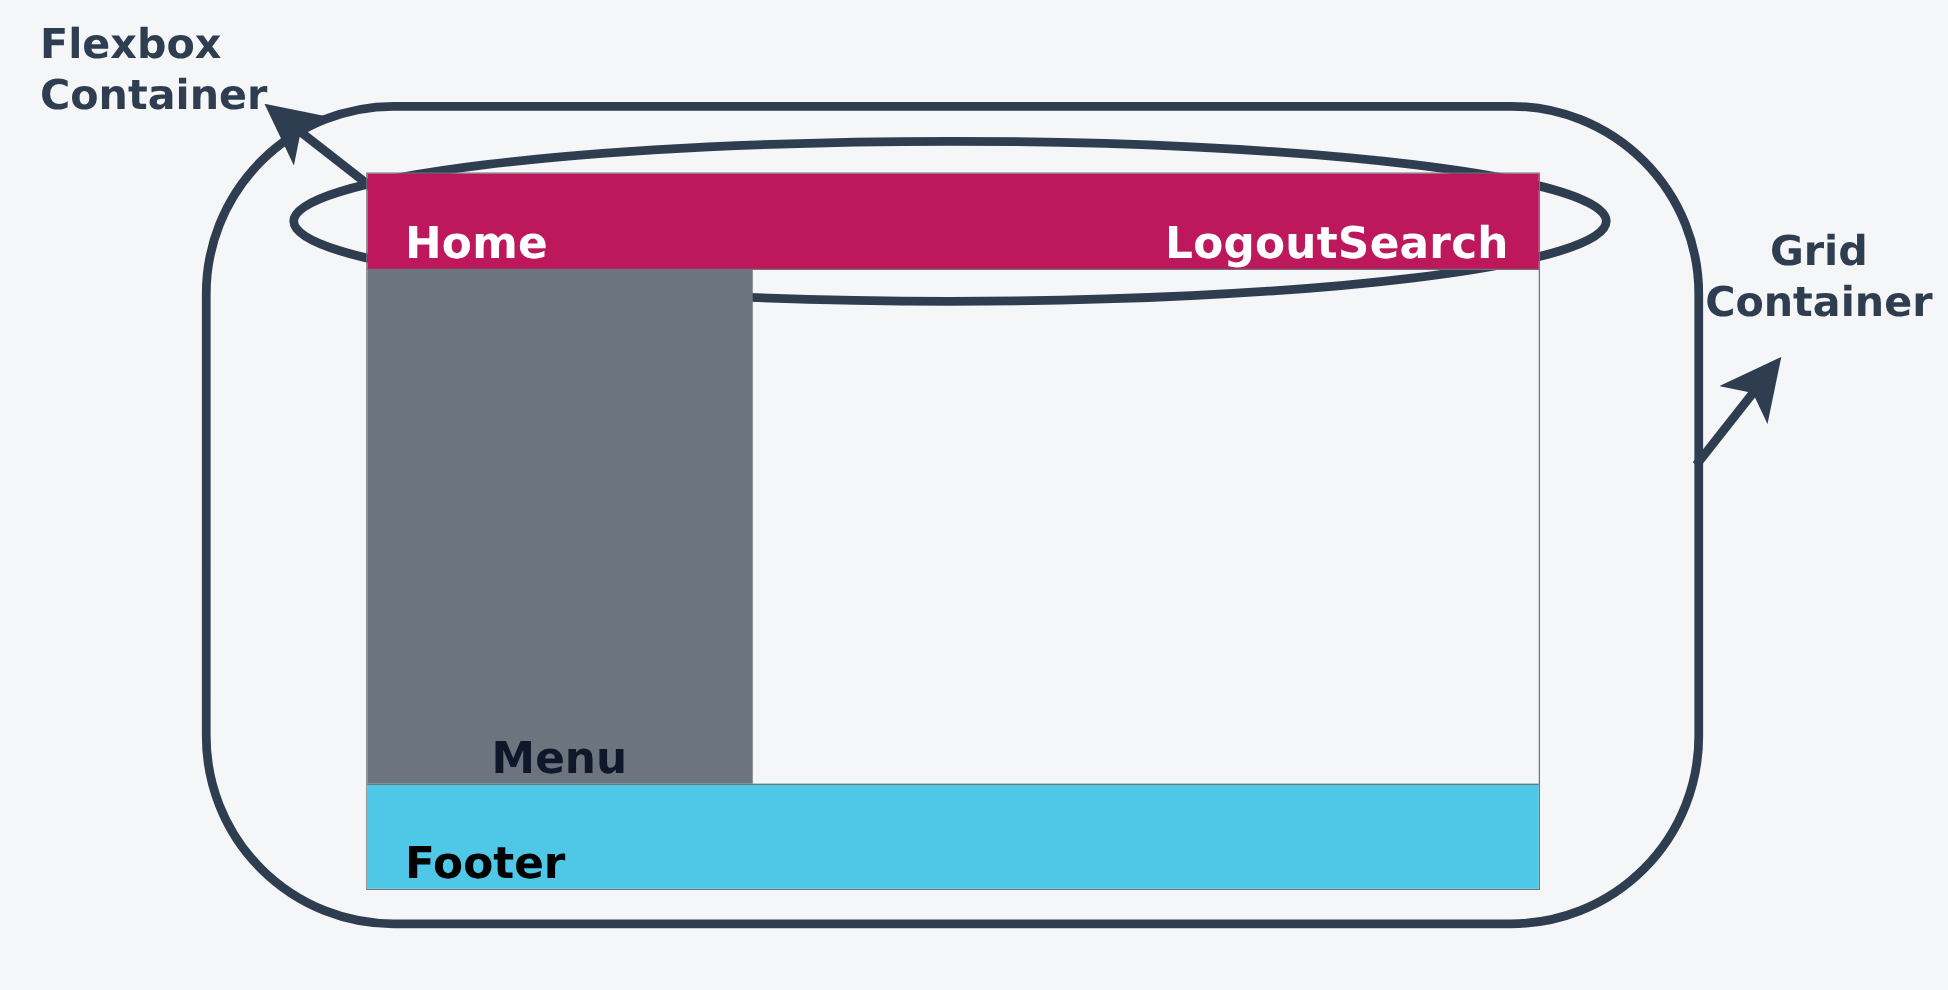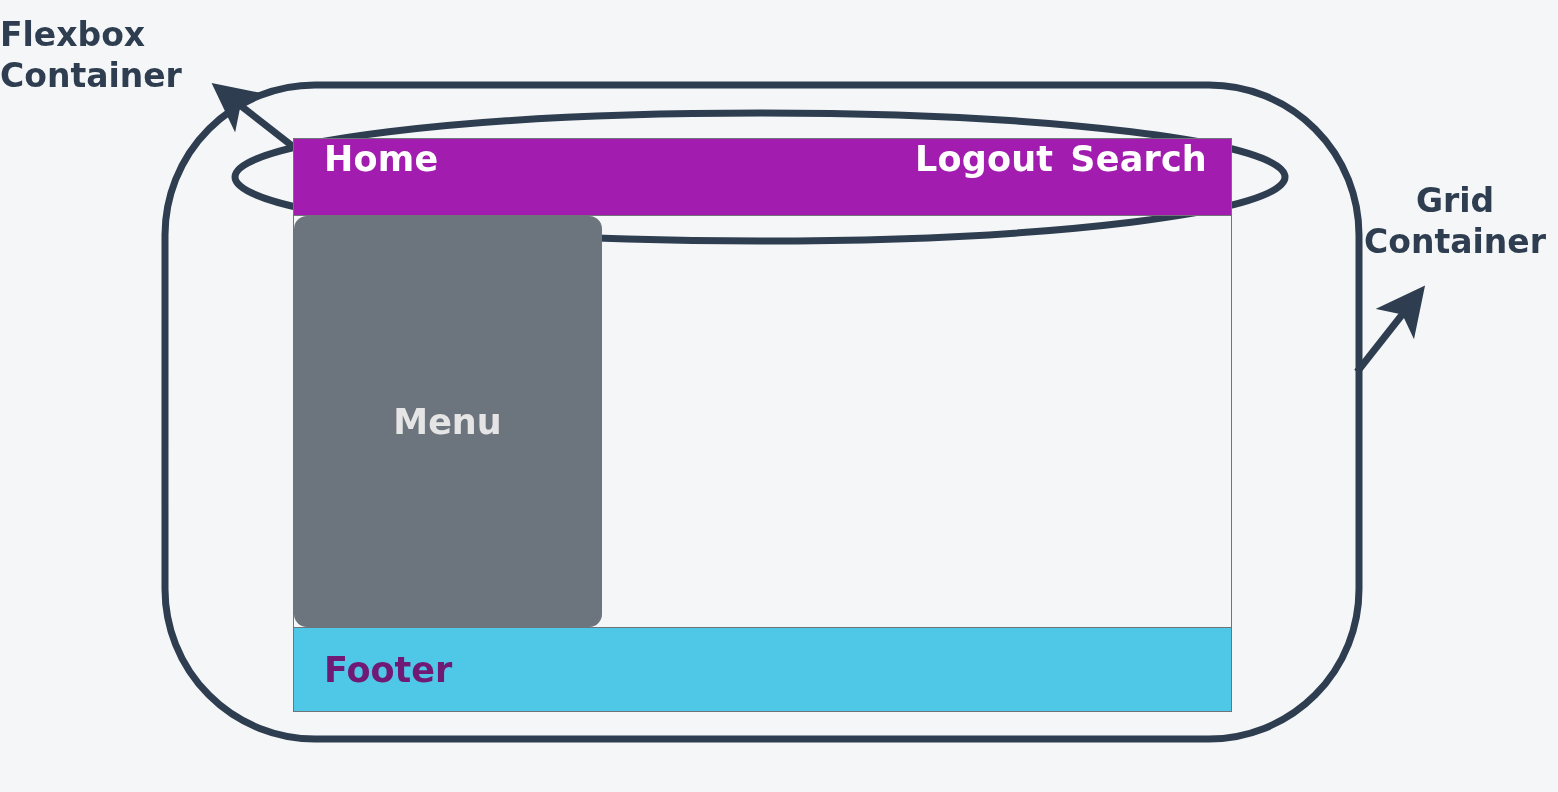--- a/index.html
+++ b/index.html
@@ -42,88 +42,86 @@
     grid-template-areas:
       "header header"
       "menu   content"
       "footer footer";
     border: 1px solid #6e7479;
     box-sizing: border-box;
   }
 
   .app-header {
     grid-area: header;
-    background: #a21caf;
+    background: #be185d;
     display: flex;
-    align-items: flex-start;
+    align-items: flex-end;
     padding: 0 24px 0 30px;
     border-bottom: 1px solid #6e7479;
     box-sizing: border-box;
-    gap: 17px;
   }
   .nav-link {
     color: #ffffff;
     font-size: 35px;
     font-weight: bold;
     letter-spacing: 0.2px;
     white-space: nowrap;
   }
   .nav-link.home { margin-right: 80px; }
   .nav-link.logout { margin-left: auto; }
 
   .app-menu {
     grid-area: menu;
     background: #6c757d;
     display: flex;
-    align-items: center;
+    align-items: flex-end;
     justify-content: center;
-    color: #e5e5e5;
+    color: #0f172a;
     font-size: 35px;
     font-weight: bold;
     border-right: 1px solid #6e7479;
     box-sizing: border-box;
-    border-radius: 13px;
   }
 
   .app-content {
     grid-area: content;
     background: #f5f6f7;
     display: flex;
     align-items: center;
     justify-content: center;
     color: #6c757d;
     font-size: 35px;
     font-weight: bold;
     box-sizing: border-box;
   }
 
   .app-footer {
     grid-area: footer;
     background: #4fc8e8;
     display: flex;
-    align-items: center;
+    align-items: flex-end;
     padding: 0 30px;
-    color: #701a75;
+    color: #000000;
     font-size: 35px;
     font-weight: bold;
     border-top: 1px solid #6e7479;
     box-sizing: border-box;
   }
 
   
   .callout {
     position: absolute;
     color: #2e3e50;
     font-size: 33px;
     font-weight: bold;
     line-height: 1.25;
     white-space: pre-line;
   }
   .callout-flexbox {
-    left: 0;
+    left: 32px;
     top: 14px;
     text-align: left;
   }
   .callout-grid {
     right: 12px;
     top: 180px;
     text-align: center;
   }
 </style>
 </head>

